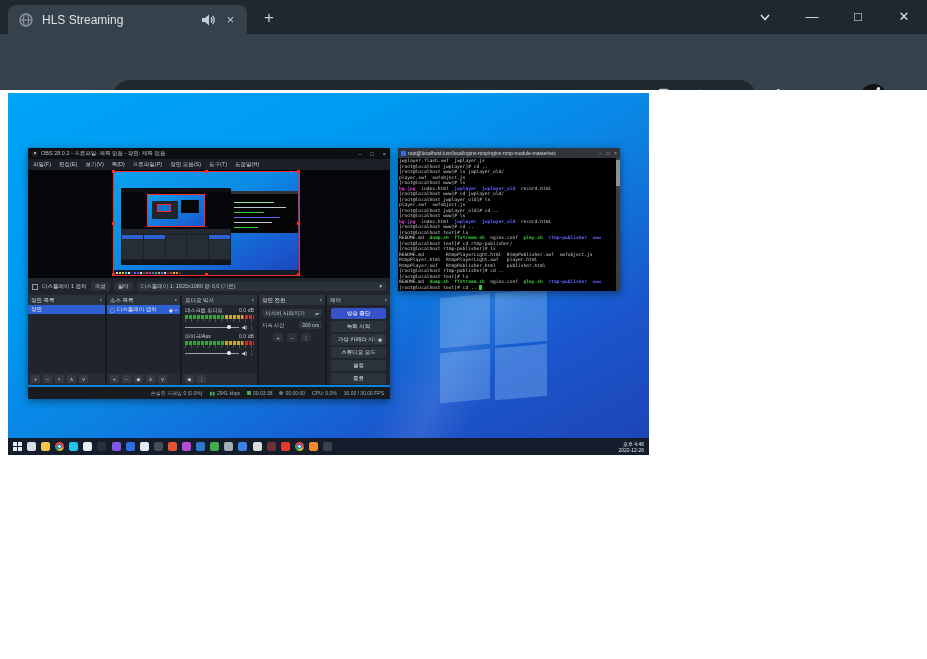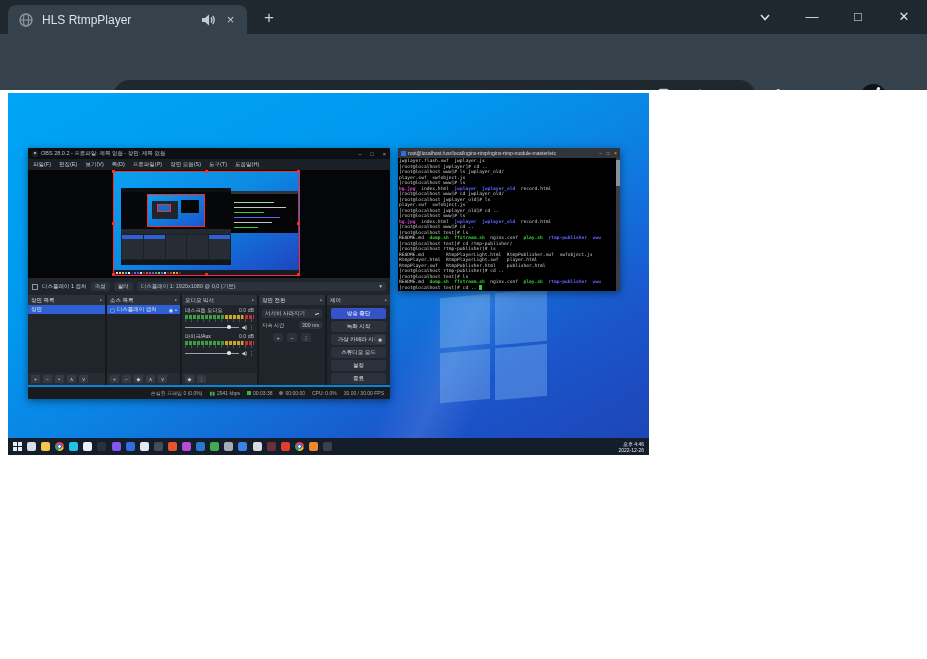--- a/index.html
+++ b/index.html
@@ -169,21 +169,21 @@
 
 <div id="browser">
 
   <div id="tabstrip">
     <div id="tab">
       <svg class="tabicon" viewBox="0 0 16 16">
         <circle cx="8" cy="8" r="6" fill="none" stroke="#8c959c" stroke-width="1.4"></circle>
         <ellipse cx="8" cy="8" rx="2.6" ry="6" fill="none" stroke="#8c959c" stroke-width="1.2"></ellipse>
         <line x1="2" y1="8" x2="14" y2="8" stroke="#8c959c" stroke-width="1.2"></line>
       </svg>
-      <span id="tab-title">HLS RtmpPlayer</span>
+      <span id="tab-title">HLS Streaming</span>
       <svg id="tab-speaker" class="tabicon" viewBox="0 0 16 16" width="13" height="13">
         <polygon points="2,6 5,6 9,2.5 9,13.5 5,10 2,10" fill="#c4cdd3"></polygon>
         <path d="M11 5.5 q2 2.5 0 5" fill="none" stroke="#c4cdd3" stroke-width="1.3"></path>
         <path d="M12.7 4 q3 4 0 8" fill="none" stroke="#c4cdd3" stroke-width="1.3"></path>
       </svg>
       <span id="tab-close">×</span>
     </div>
     <div id="newtab">+</div>
     <div id="cap-search" class="capbtn">
       <svg width="14" height="14" viewBox="0 0 14 14">

